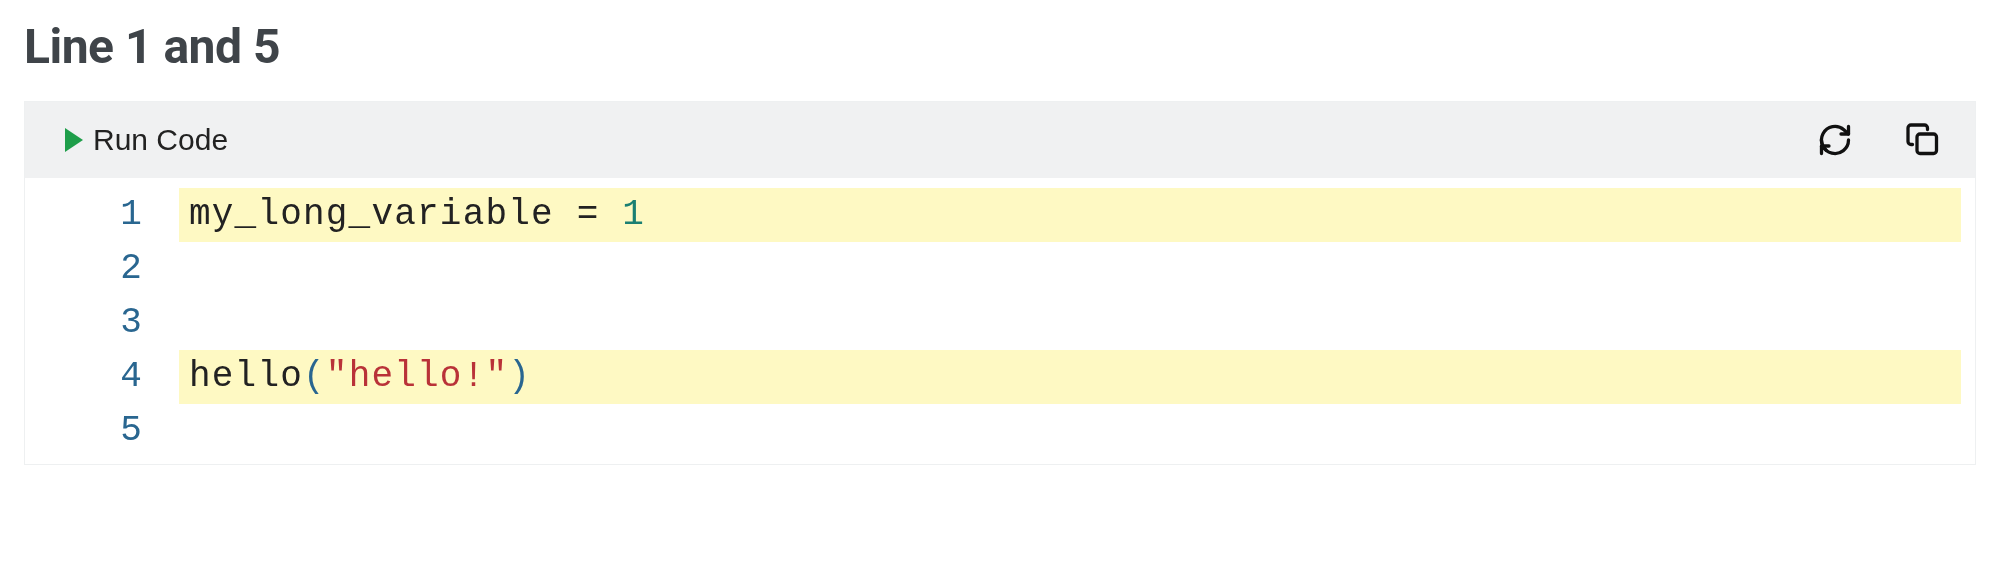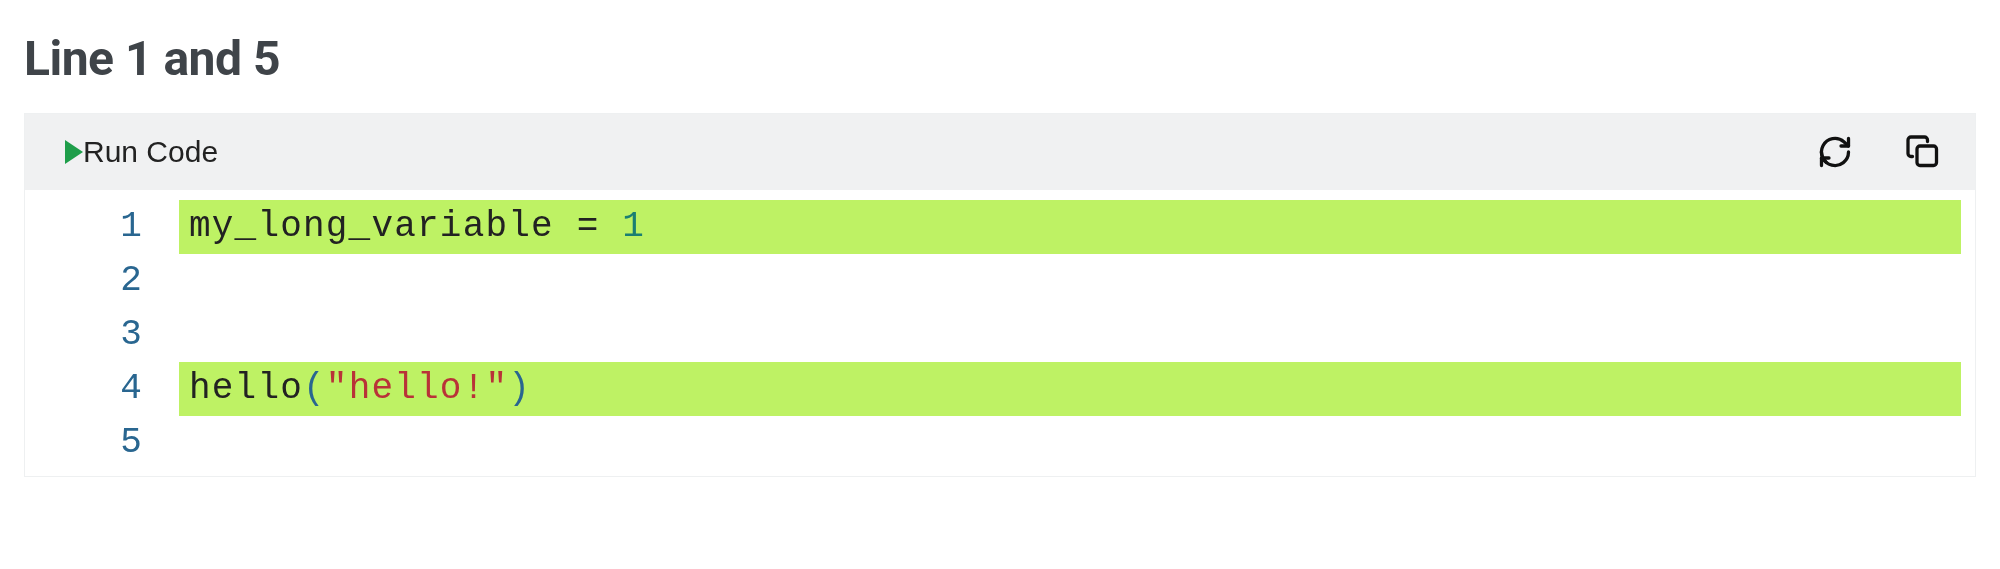--- a/index.html
+++ b/index.html
@@ -6,36 +6,37 @@
   body {
     font-family: -apple-system, BlinkMacSystemFont, "Segoe UI", Roboto, Helvetica, Arial, sans-serif;
     background: #fff;
     padding: 18px 0 0 0;
     width: 2000px;
   }
   .section-heading {
     font-size: 48px;
     font-weight: 700;
     color: #3f4449;
-    margin: 12px 0 26px 24px;
+    margin: 0 0 26px 24px;
     letter-spacing: -0.5px;
   }
   .code-block-container {
     margin: 0 24px;
     border: 1px solid #eef0f1;
   }
   .toolbar {
     display: flex;
     align-items: center;
     background: #f0f1f2;
     padding: 14px 28px 14px 40px;
   }
   .run-button {
     display: flex;
     align-items: center;
+    gap: 10px;
     cursor: pointer;
     font-size: 30px;
     font-weight: 400;
     color: #222;
     background: transparent;
     border: none;
   }
   .play-icon {
     width: 0;
     height: 0;
@@ -83,21 +84,21 @@
     flex: 1;
     padding: 10px 0 6px 0;
     min-width: 0;
   }
   .code-line {
     height: 54px;
     white-space: pre;
     padding-left: 10px;
   }
   .code-lines .highlighted {
-    background: #bef264;
+    background: #fef9c3;
     margin-right: 14px;
   }
   .tok-op { color: #222; }
   .tok-num { color: #1a7f72; }
   .tok-id  { color: #222; }
   .tok-fn  { color: #222; }
   .tok-paren { color: #296690; }
   .tok-str { color: #b93238; }
 </style>
 </head>

